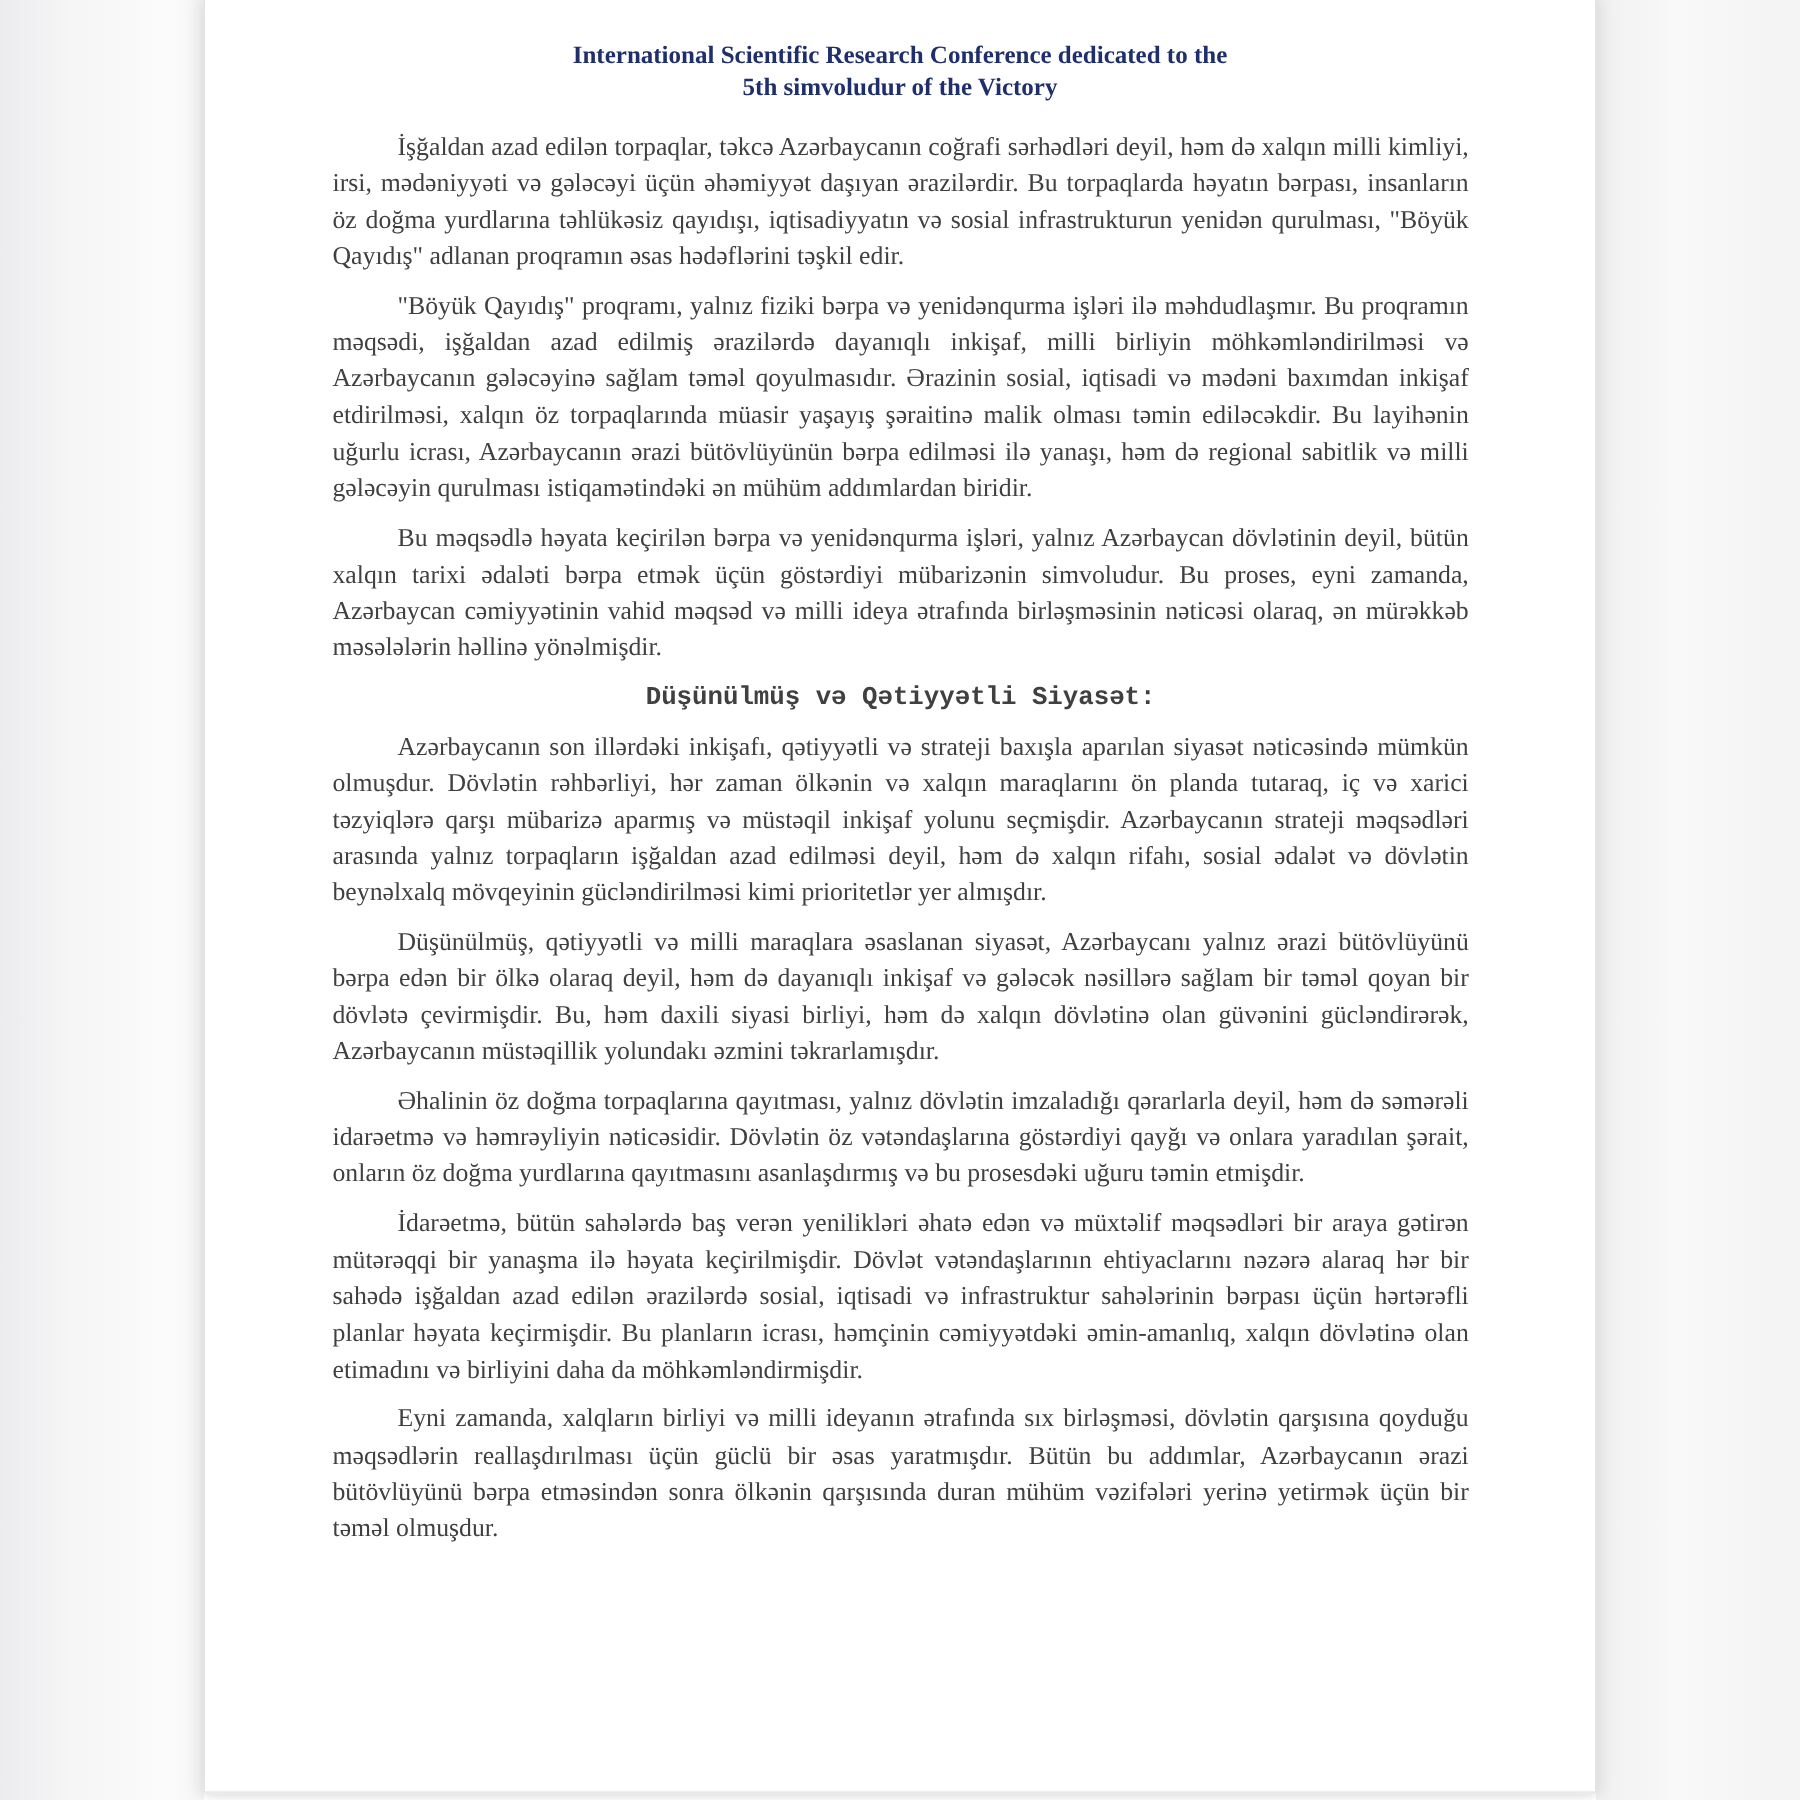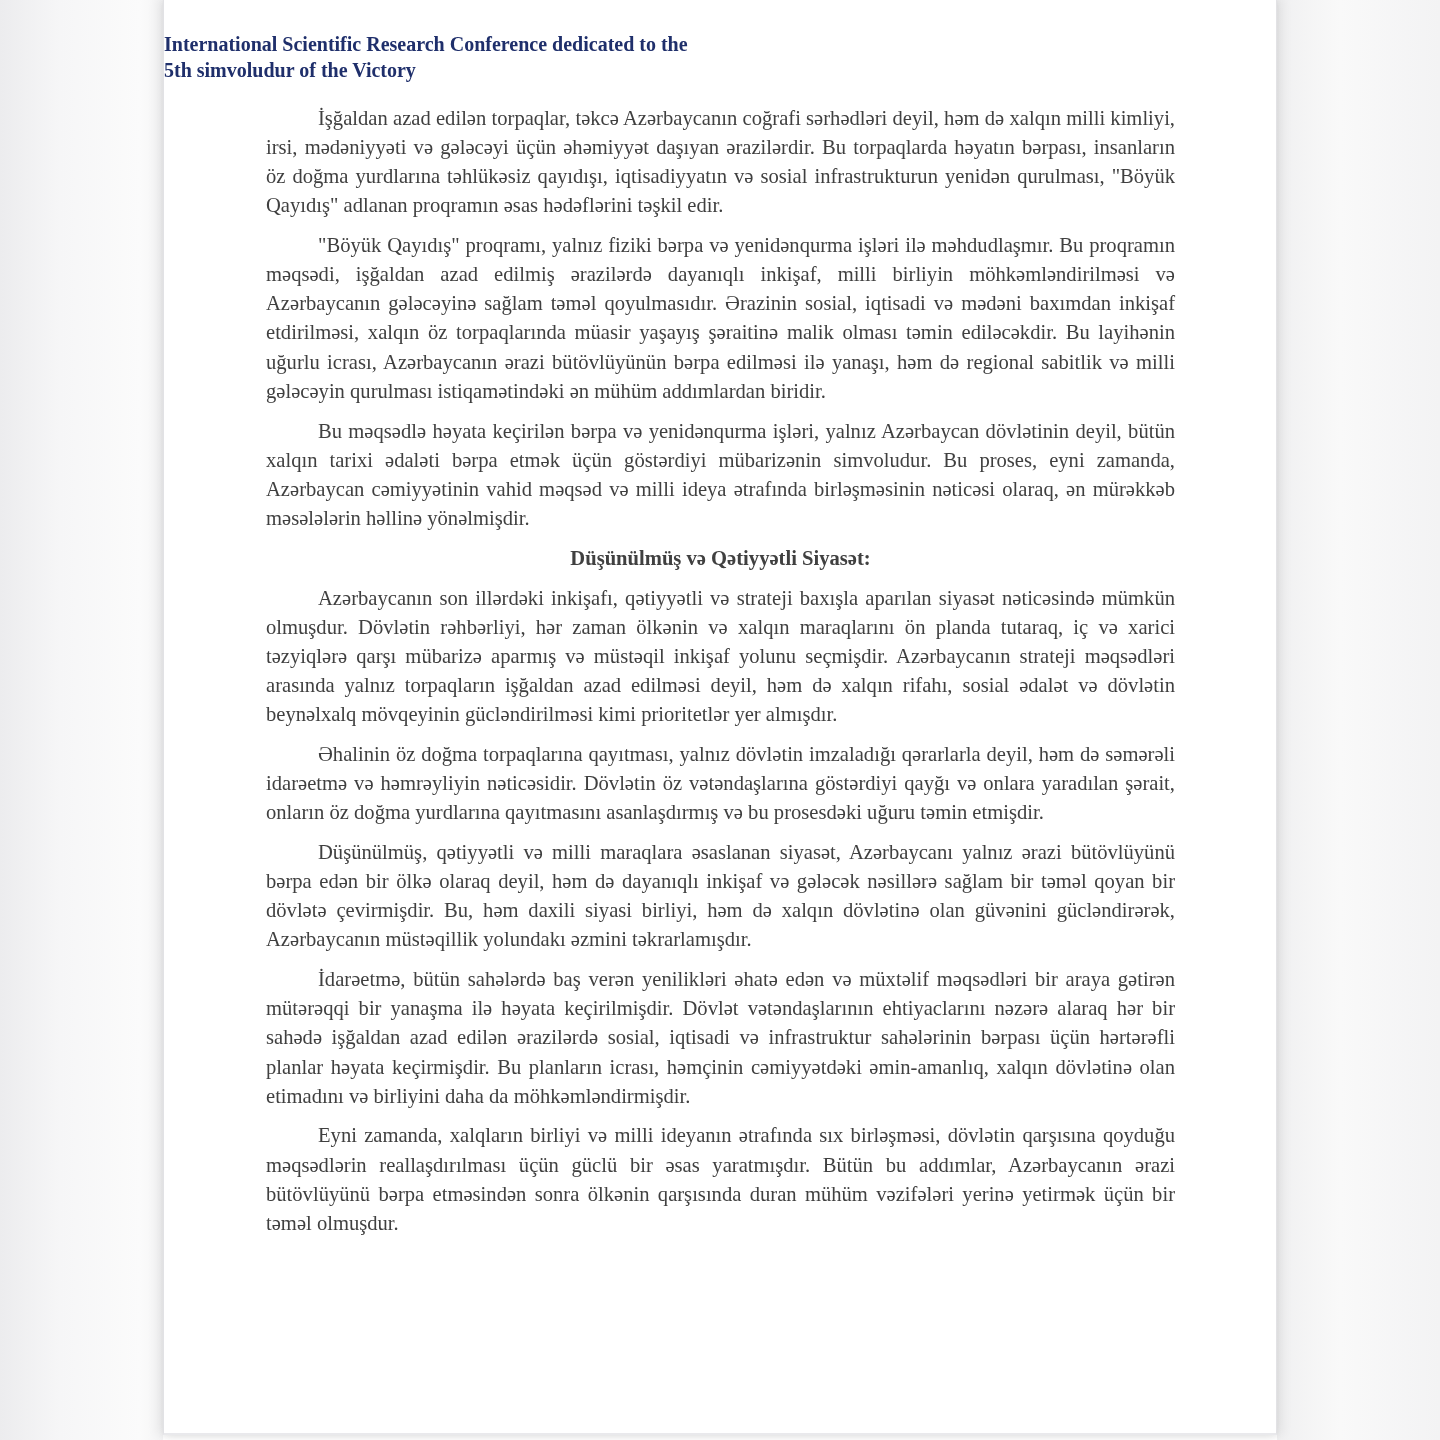--- a/index.html
+++ b/index.html
@@ -25,20 +25,21 @@
       border-left: 1px solid #e2e2e5;
       border-right: 1px solid #e2e2e5;
       border-bottom: 2px solid #e9e9ec;
       box-sizing: border-box;
     }
     .header {
       position: absolute;
       top: 33px;
       left: 0;
       right: 0;
+      text-align: center;
       color: #1f2f6b;
       font-weight: bold;
       font-size: 20px;
       line-height: 26px;
     }
     .header div { white-space: nowrap; }
     .content {
       position: absolute;
       left: 102px;
       top: 106px;
@@ -52,20 +53,21 @@
       text-align: justify;
       text-indent: 52px;
       hyphens: none;
     }
     .content h2 {
       margin: 2px 0 11px 0;
       text-align: center;
       font-size: 20.6px;
       line-height: 29px;
       font-weight: bold;
+      font-family: Liberation Mono, monospace;
     }
     .page-number {
       position: absolute;
       top: 1357px;
       left: 0;
       right: 0;
       text-align: center;
       font-family: "DejaVu Sans", sans-serif;
       font-size: 17px;
       color: #111111;
@@ -80,19 +82,19 @@
     <div>International Scientific Research Conference dedicated to the</div>
     <div>5th simvoludur of the Victory</div>
   </div>
 
   <div class="content">
     <p>İşğaldan azad edilən torpaqlar, təkcə Azərbaycanın coğrafi sərhədləri deyil, həm də xalqın milli kimliyi, irsi, mədəniyyəti və gələcəyi üçün əhəmiyyət daşıyan ərazilərdir. Bu torpaqlarda həyatın bərpası, insanların öz doğma yurdlarına təhlükəsiz qayıdışı, iqtisadiyyatın və sosial infrastrukturun yenidən qurulması, "Böyük Qayıdış" adlanan proqramın əsas hədəflərini təşkil edir.</p>
     <p>"Böyük Qayıdış" proqramı, yalnız fiziki bərpa və yenidənqurma işləri ilə məhdudlaşmır. Bu proqramın məqsədi, işğaldan azad edilmiş ərazilərdə dayanıqlı inkişaf, milli birliyin möhkəmləndirilməsi və Azərbaycanın gələcəyinə sağlam təməl qoyulmasıdır. Ərazinin sosial, iqtisadi və mədəni baxımdan inkişaf etdirilməsi, xalqın öz torpaqlarında müasir yaşayış şəraitinə malik olması təmin ediləcəkdir. Bu layihənin uğurlu icrası, Azərbaycanın ərazi bütövlüyünün bərpa edilməsi ilə yanaşı, həm də regional sabitlik və milli gələcəyin qurulması istiqamətindəki ən mühüm addımlardan biridir.</p>
     <p>Bu məqsədlə həyata keçirilən bərpa və yenidənqurma işləri, yalnız Azərbaycan dövlətinin deyil, bütün xalqın tarixi ədaləti bərpa etmək üçün göstərdiyi mübarizənin simvoludur. Bu proses, eyni zamanda, Azərbaycan cəmiyyətinin vahid məqsəd və milli ideya ətrafında birləşməsinin nəticəsi olaraq, ən mürəkkəb məsələlərin həllinə yönəlmişdir.</p>
     <h2>Düşünülmüş və Qətiyyətli Siyasət:</h2>
     <p>Azərbaycanın son illərdəki inkişafı, qətiyyətli və strateji baxışla aparılan siyasət nəticəsində mümkün olmuşdur. Dövlətin rəhbərliyi, hər zaman ölkənin və xalqın maraqlarını ön planda tutaraq, iç və xarici təzyiqlərə qarşı mübarizə aparmış və müstəqil inkişaf yolunu seçmişdir. Azərbaycanın strateji məqsədləri arasında yalnız torpaqların işğaldan azad edilməsi deyil, həm də xalqın rifahı, sosial ədalət və dövlətin beynəlxalq mövqeyinin gücləndirilməsi kimi prioritetlər yer almışdır.</p>
+    <p>Düşünülmüş, qətiyyətli və milli maraqlara əsaslanan siyasət, Azərbaycanı yalnız ərazi bütövlüyünü bərpa edən bir ölkə olaraq deyil, həm də dayanıqlı inkişaf və gələcək nəsillərə sağlam bir təməl qoyan bir dövlətə çevirmişdir. Bu, həm daxili siyasi birliyi, həm də xalqın dövlətinə olan güvənini gücləndirərək, Azərbaycanın müstəqillik yolundakı əzmini təkrarlamışdır.</p>
     <p>Əhalinin öz doğma torpaqlarına qayıtması, yalnız dövlətin imzaladığı qərarlarla deyil, həm də səmərəli idarəetmə və həmrəyliyin nəticəsidir. Dövlətin öz vətəndaşlarına göstərdiyi qayğı və onlara yaradılan şərait, onların öz doğma yurdlarına qayıtmasını asanlaşdırmış və bu prosesdəki uğuru təmin etmişdir.</p>
-    <p>Düşünülmüş, qətiyyətli və milli maraqlara əsaslanan siyasət, Azərbaycanı yalnız ərazi bütövlüyünü bərpa edən bir ölkə olaraq deyil, həm də dayanıqlı inkişaf və gələcək nəsillərə sağlam bir təməl qoyan bir dövlətə çevirmişdir. Bu, həm daxili siyasi birliyi, həm də xalqın dövlətinə olan güvənini gücləndirərək, Azərbaycanın müstəqillik yolundakı əzmini təkrarlamışdır.</p>
     <p>İdarəetmə, bütün sahələrdə baş verən yenilikləri əhatə edən və müxtəlif məqsədləri bir araya gətirən mütərəqqi bir yanaşma ilə həyata keçirilmişdir. Dövlət vətəndaşlarının ehtiyaclarını nəzərə alaraq hər bir sahədə işğaldan azad edilən ərazilərdə sosial, iqtisadi və infrastruktur sahələrinin bərpası üçün hərtərəfli planlar həyata keçirmişdir. Bu planların icrası, həmçinin cəmiyyətdəki əmin-amanlıq, xalqın dövlətinə olan etimadını və birliyini daha da möhkəmləndirmişdir.</p>
     <p>Eyni zamanda, xalqların birliyi və milli ideyanın ətrafında sıx birləşməsi, dövlətin qarşısına qoyduğu məqsədlərin reallaşdırılması üçün güclü bir əsas yaratmışdır. Bütün bu addımlar, Azərbaycanın ərazi bütövlüyünü bərpa etməsindən sonra ölkənin qarşısında duran mühüm vəzifələri yerinə yetirmək üçün bir təməl olmuşdur.</p>
   </div>
 
 </div>
 
 </body></html>

